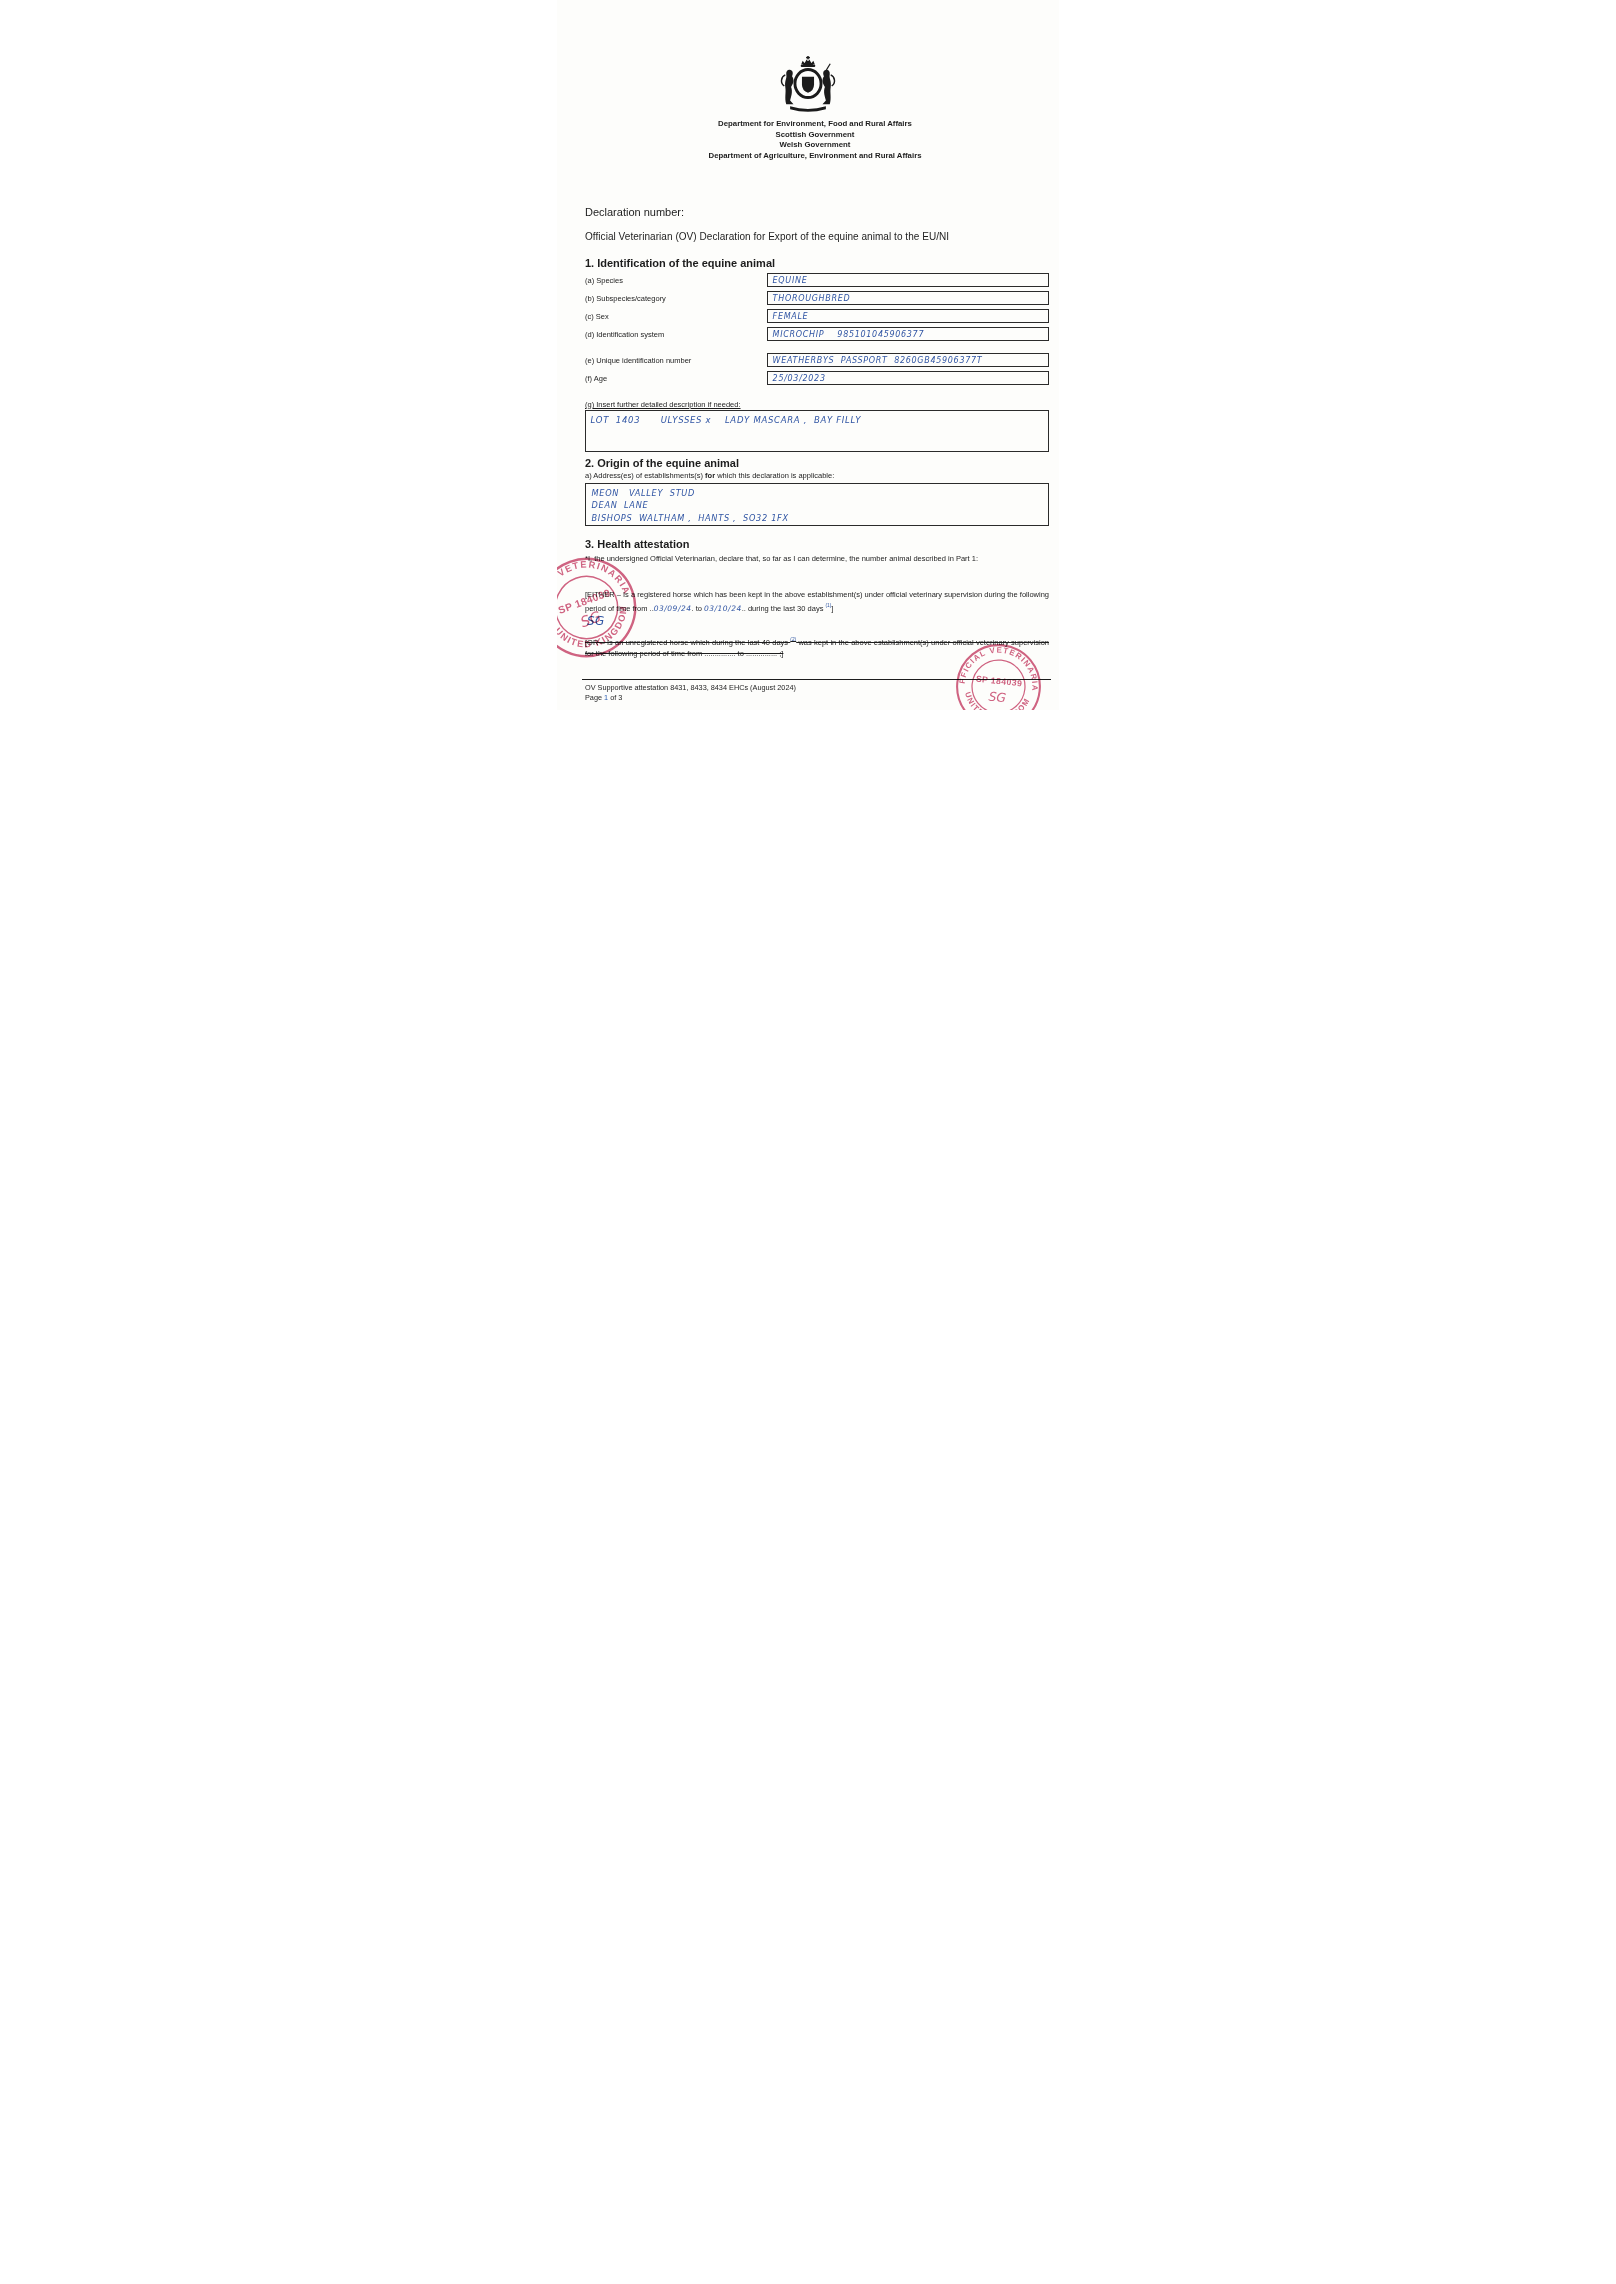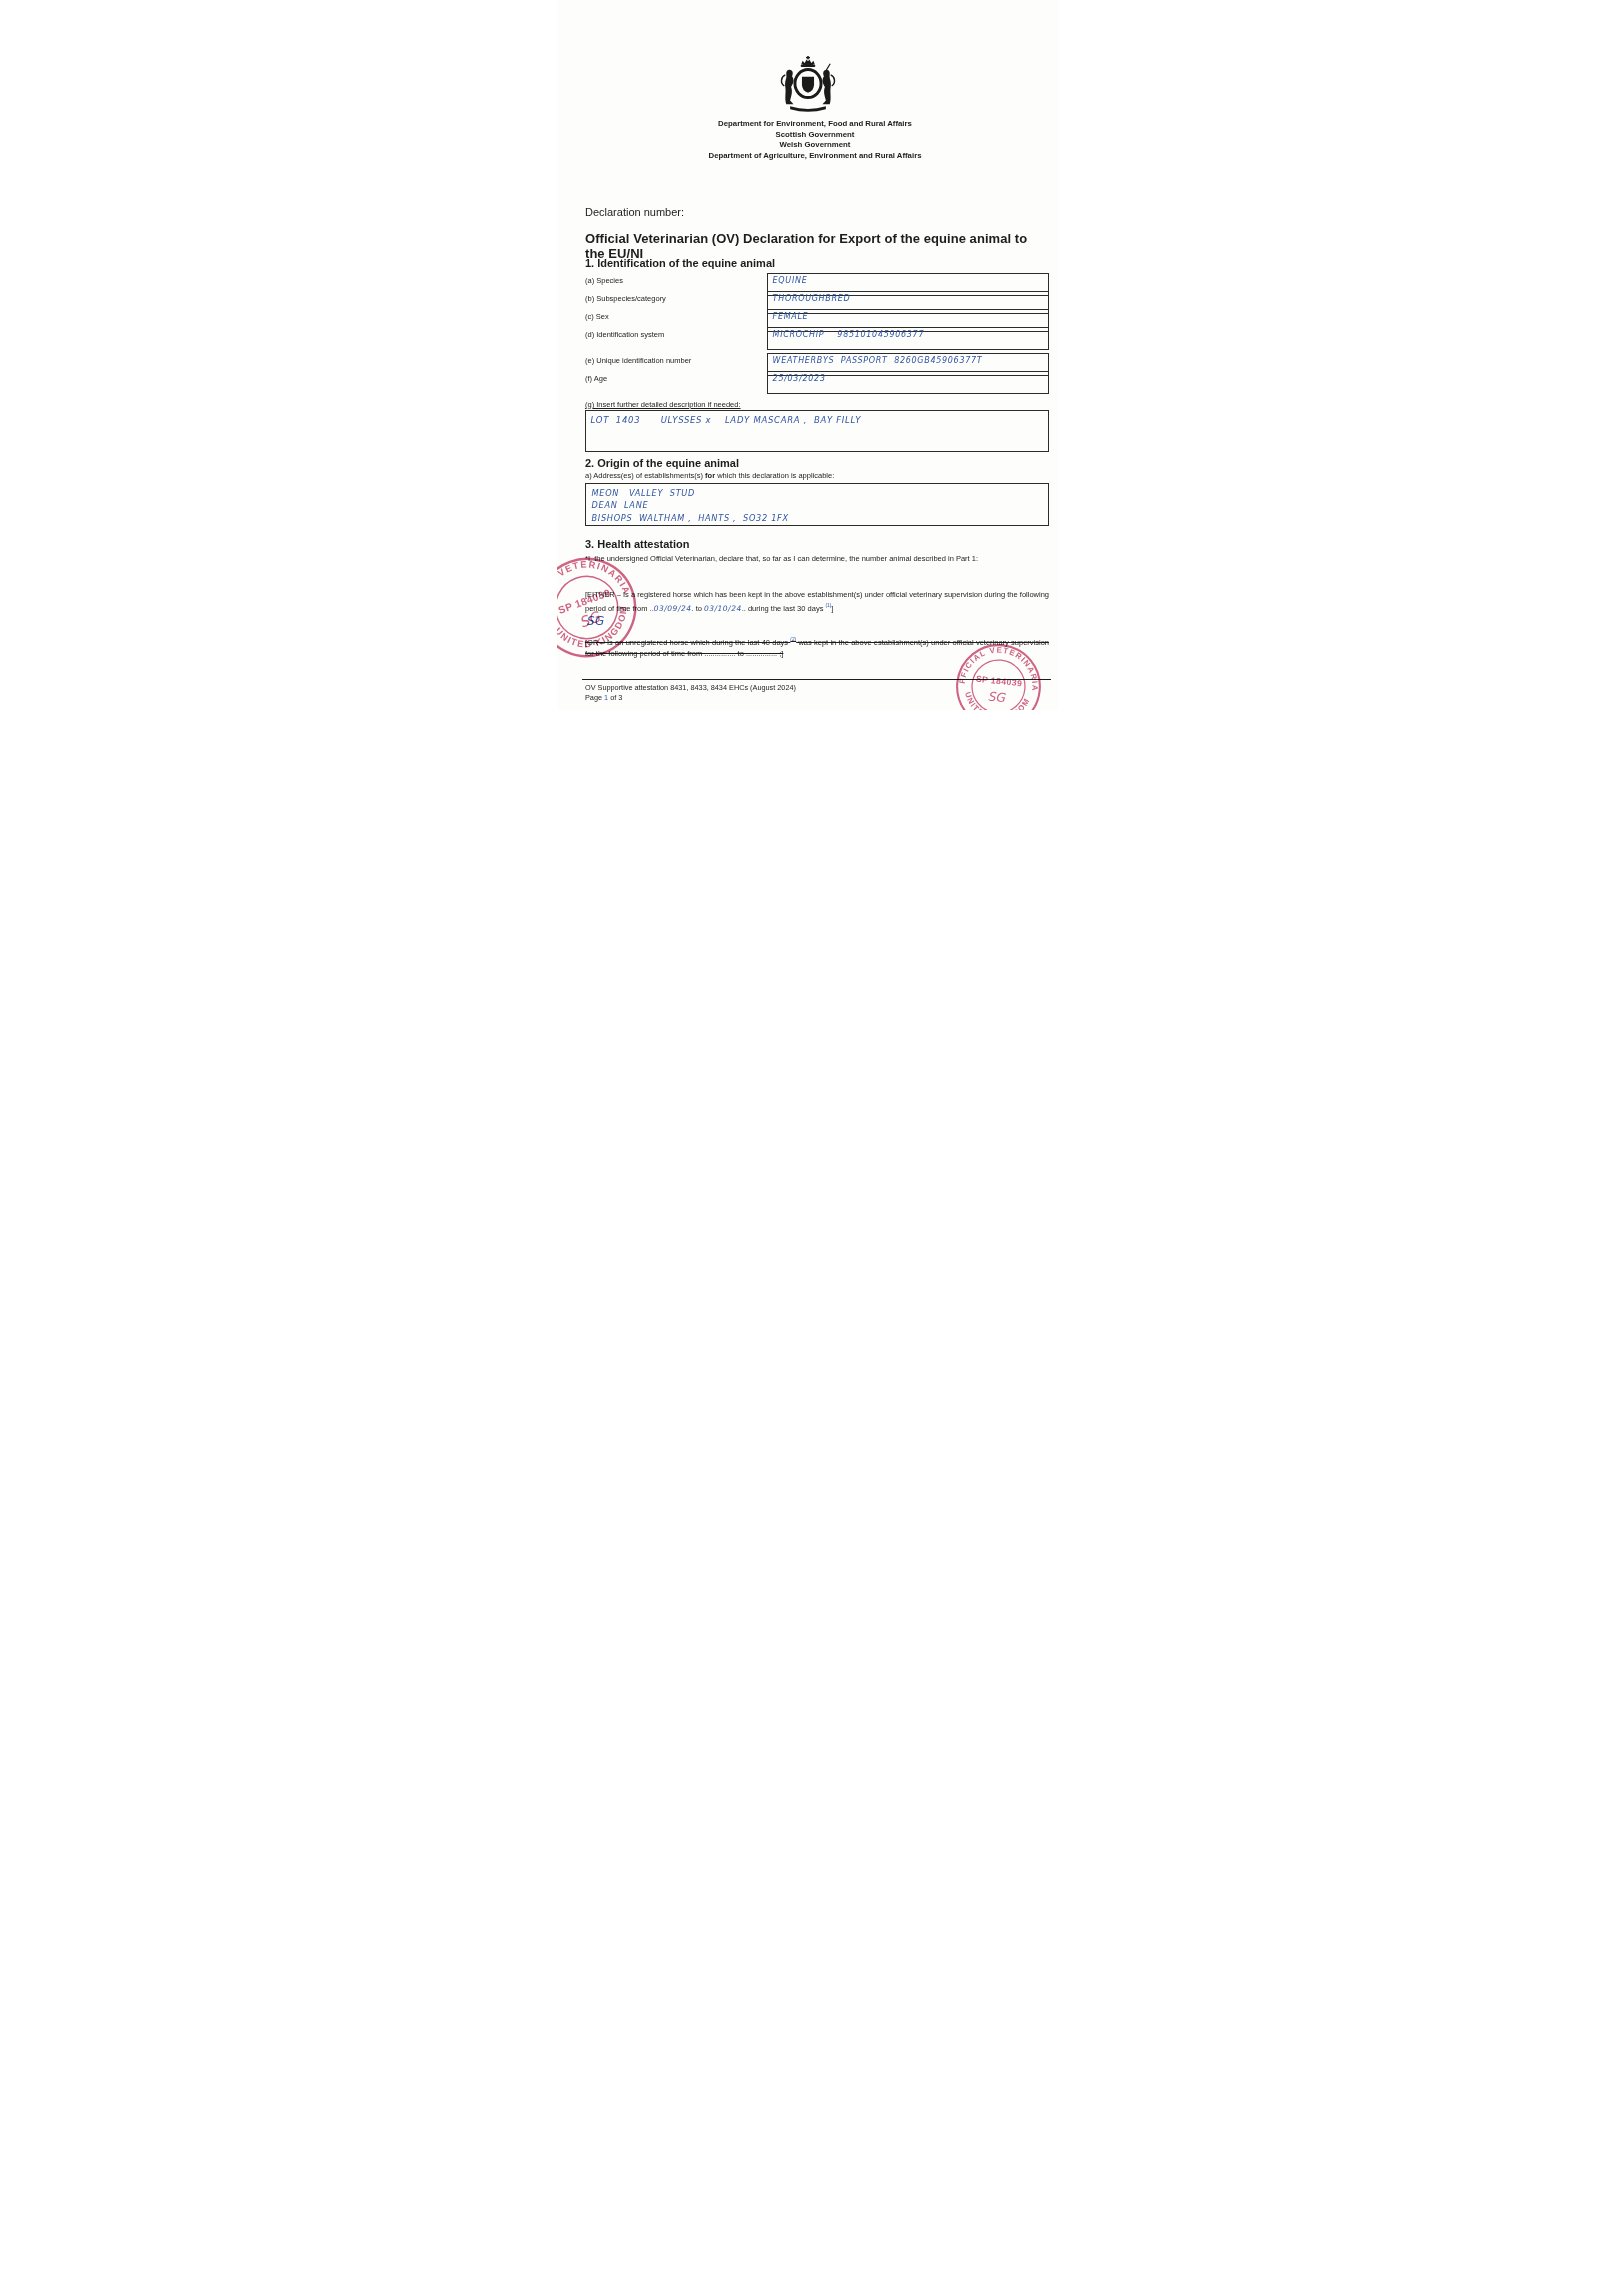--- a/index.html
+++ b/index.html
@@ -8,27 +8,27 @@
   .page { position:relative; width:502px; height:710px; background:#fdfdfb; margin:0 auto; overflow:hidden; }
 
   .crest { position:absolute; top:56px; left:50%; transform:translateX(-50%); }
 
   .departments { position:absolute; top:119px; left:7px; width:100%; text-align:center;
                  font-weight:bold; font-size:7.8px; line-height:10.7px; }
 
   .decl-number { position:absolute; top:206px; left:28px; font-size:11px; }
 
   .doc-title { position:absolute; top:231px; left:28px; right:9px;
-               font-size:13px; font-weight:bold; letter-spacing:0.05px; }
+               font-size:10px; font-weight:normal; letter-spacing:0.05px; }
 
   .sec-heading { position:absolute; left:28px; font-size:11px; font-weight:bold; }
 
   .field-row { position:absolute; left:28px; right:10px; height:13.7px; }
   .field-label { display:inline-block; font-size:7.5px; padding-top:1.4px; }
-  .field-box { position:absolute; left:182px; right:0; top:-1.8px; height:23px;
+  .field-box { position:absolute; left:182px; right:0; top:-1.8px; height:14px;
                border:0.7px solid #2b2b2b; background:transparent; padding:1.4px 3.7px 0 4.6px; }
 
   .handw { font-family:"DejaVu Sans", sans-serif; font-style:italic; color:#2f54a3;
            letter-spacing:0.7px; white-space:pre; font-size:8px; }
 
   .big-box { position:absolute; left:28px; right:10px; border:0.7px solid #2b2b2b; }
   .box-g { top:410px; height:42px; padding:3.7px 4.6px; }
   .box-addr { top:483px; height:43px; padding:2.7px 5.5px; }
   .addr-line { font-size:8.2px; line-height:12.8px; }
 

